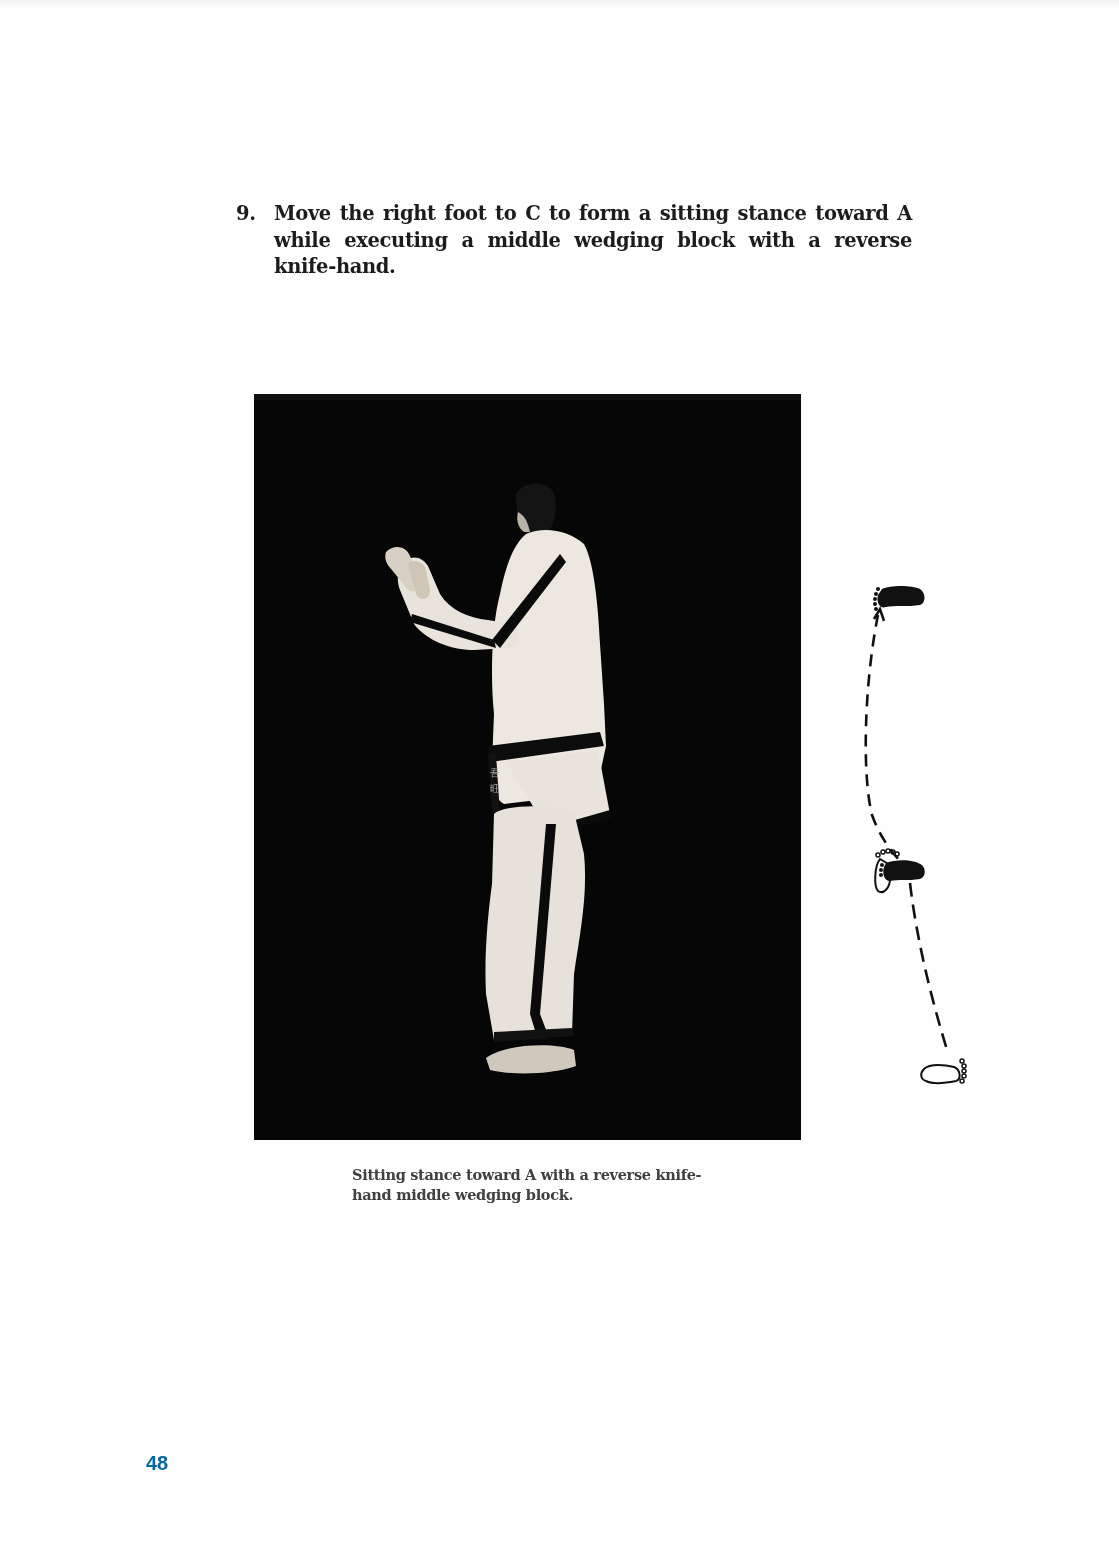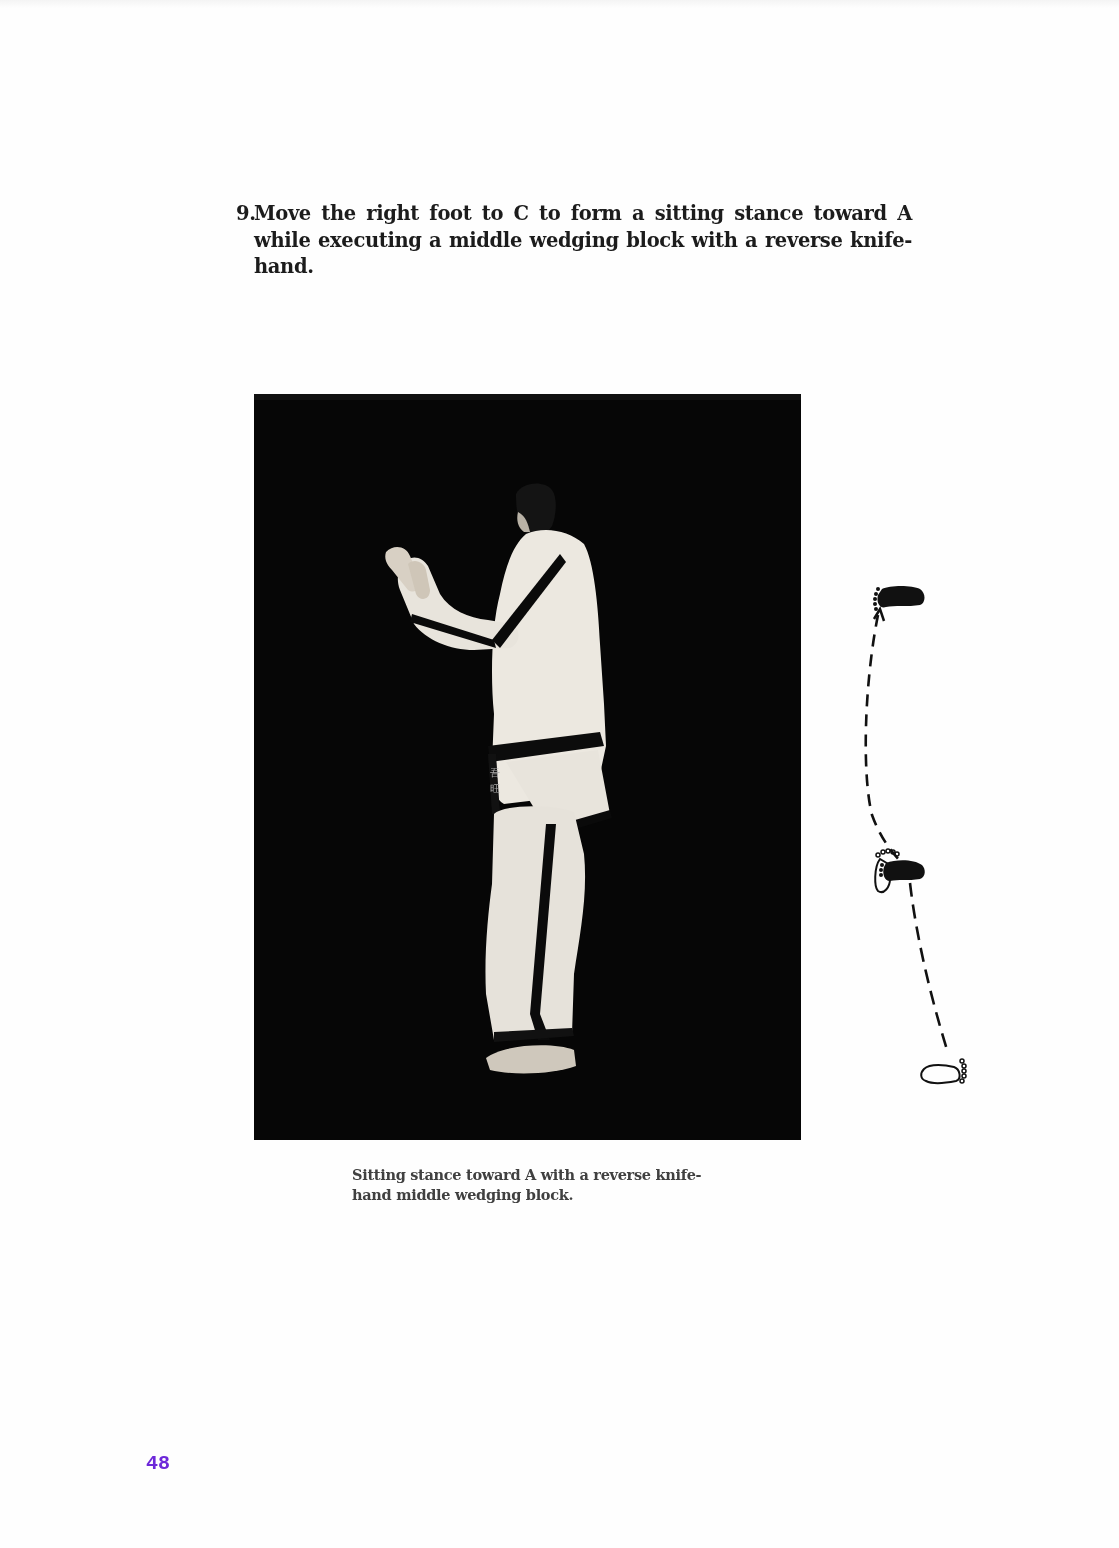--- a/index.html
+++ b/index.html
@@ -41,21 +41,21 @@
       letter-spacing: -0.35px;
       color: #1c1c1c;
     }
     .step .num {
       position: absolute;
       left: 0;
       top: 0;
       width: 30px;
     }
     .step .body {
-      margin-left: 18px;
+      margin-left: 38px;
       text-align: justify;
       text-align-last: left;
     }
     .photo {
       position: absolute;
       left: 254px;
       top: 394px;
       width: 547px;
       height: 746px;
       background: #050505;
@@ -78,24 +78,24 @@
       position: absolute;
       left: 850px;
       top: 575px;
       width: 130px;
       height: 520px;
     }
     .page-number {
       position: absolute;
       left: 146px;
       top: 1452px;
-      font-family: Liberation Mono, monospace;
+      font-family: Liberation Sans, sans-serif;
       font-weight: bold;
       font-size: 20px;
-      color: #6d28d9;
+      color: #0369a1;
       text-align: center;
     }
   </style>
 </head>
 <body>
 
 <div class="page">
   <div class="top-edge"></div>
 
   <div class="step">

